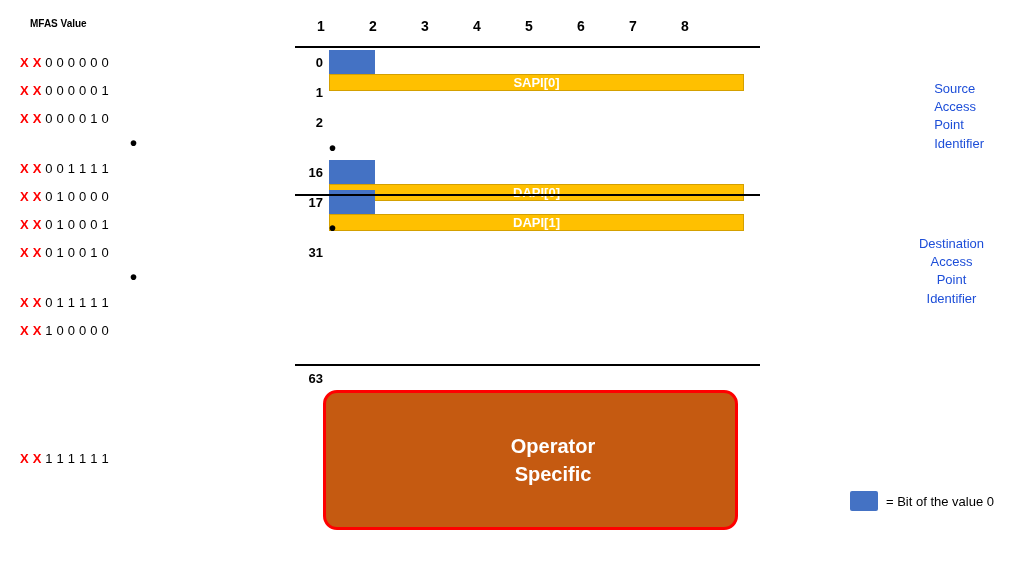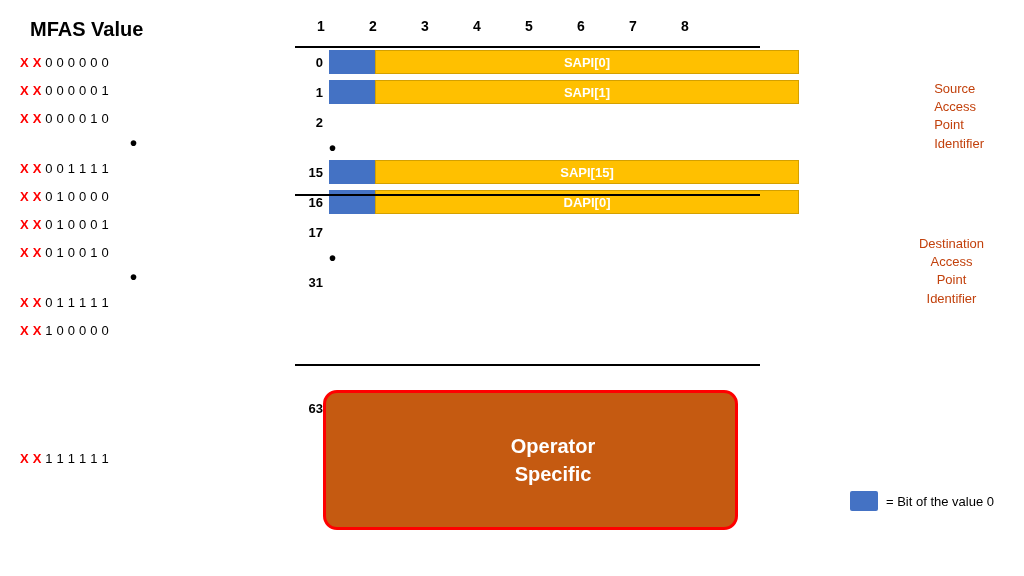--- a/index.html
+++ b/index.html
@@ -17,21 +17,21 @@
       height: 576px;
       padding: 20px;
     }
 
     
     .mfas-header {
       position: absolute;
       top: 18px;
       left: 30px;
       font-weight: bold;
-      font-size: 20px;
+      font-size: 10px;
       color: black;
     }
 
     
     .col-numbers {
       position: absolute;
       top: 18px;
       left: 295px;
       display: flex;
       gap: 0;
@@ -93,23 +93,24 @@
       flex: 1;
       display: flex;
       align-items: center;
       justify-content: center;
       font-weight: bold;
       font-size: 13px;
       color: white;
       border: 1px solid #d4a000;
     }
     .bar-container {
-      width: 470px;
+      width: 415px;
       display: flex;
       height: 24px;
+      flex-direction: column;
     }
 
     
     .bar-gap {
       height: 20px;
       display: flex;
       align-items: center;
     }
     .dot {
       font-size: 20px;
@@ -125,21 +126,21 @@
       left: 295px;
       width: 430px;
     }
 
     
     .side-label {
       position: absolute;
       right: 60px;
       font-size: 13px;
       font-weight: normal;
-      color: #c2410c;
+      color: #1d4ed8;
       text-align: left;
       line-height: 1.4;
     }
 
     
     .operator-box {
       position: absolute;
       left: 323px;
       background: #C55A11;
       border: 3px solid red;
@@ -313,52 +314,45 @@
     <div class="bar-row">
       <div class="bar-label">0</div>
       <div class="bar-container">
         <div class="bar-blue" style="width:46px;"></div>
         <div class="bar-yellow">SAPI[0]</div>
       </div>
     </div>
 
     <div class="bar-row">
       <div class="bar-label">1</div>
-      <div class="bar-container">
-        <div class="bar-blue" style="width:46px;"></div>
-        <div class="bar-yellow">SAPI[1]</div>
-      </div>
     </div>
 
     <div class="bar-row">
       <div class="bar-label">2</div>
     </div>
 
     <div class="bar-gap">
       <span class="dot">•</span>
     </div>
 
-    <div class="bar-row">
-      <div class="bar-label">15</div>
-      <div class="bar-container">
-        <div class="bar-blue" style="width:46px;"></div>
-        <div class="bar-yellow">SAPI[15]</div>
-      </div>
-    </div>
 
     <div class="bar-row">
       <div class="bar-label">16</div>
       <div class="bar-container">
         <div class="bar-blue" style="width:46px;"></div>
         <div class="bar-yellow">DAPI[0]</div>
       </div>
     </div>
 
     <div class="bar-row">
       <div class="bar-label">17</div>
+      <div class="bar-container">
+        <div class="bar-blue" style="width:46px;"></div>
+        <div class="bar-yellow">DAPI[1]</div>
+      </div>
     </div>
 
 
     <div class="bar-gap">
       <span class="dot">•</span>
     </div>
 
     <div class="bar-row">
       <div class="bar-label">31</div>
     </div>

